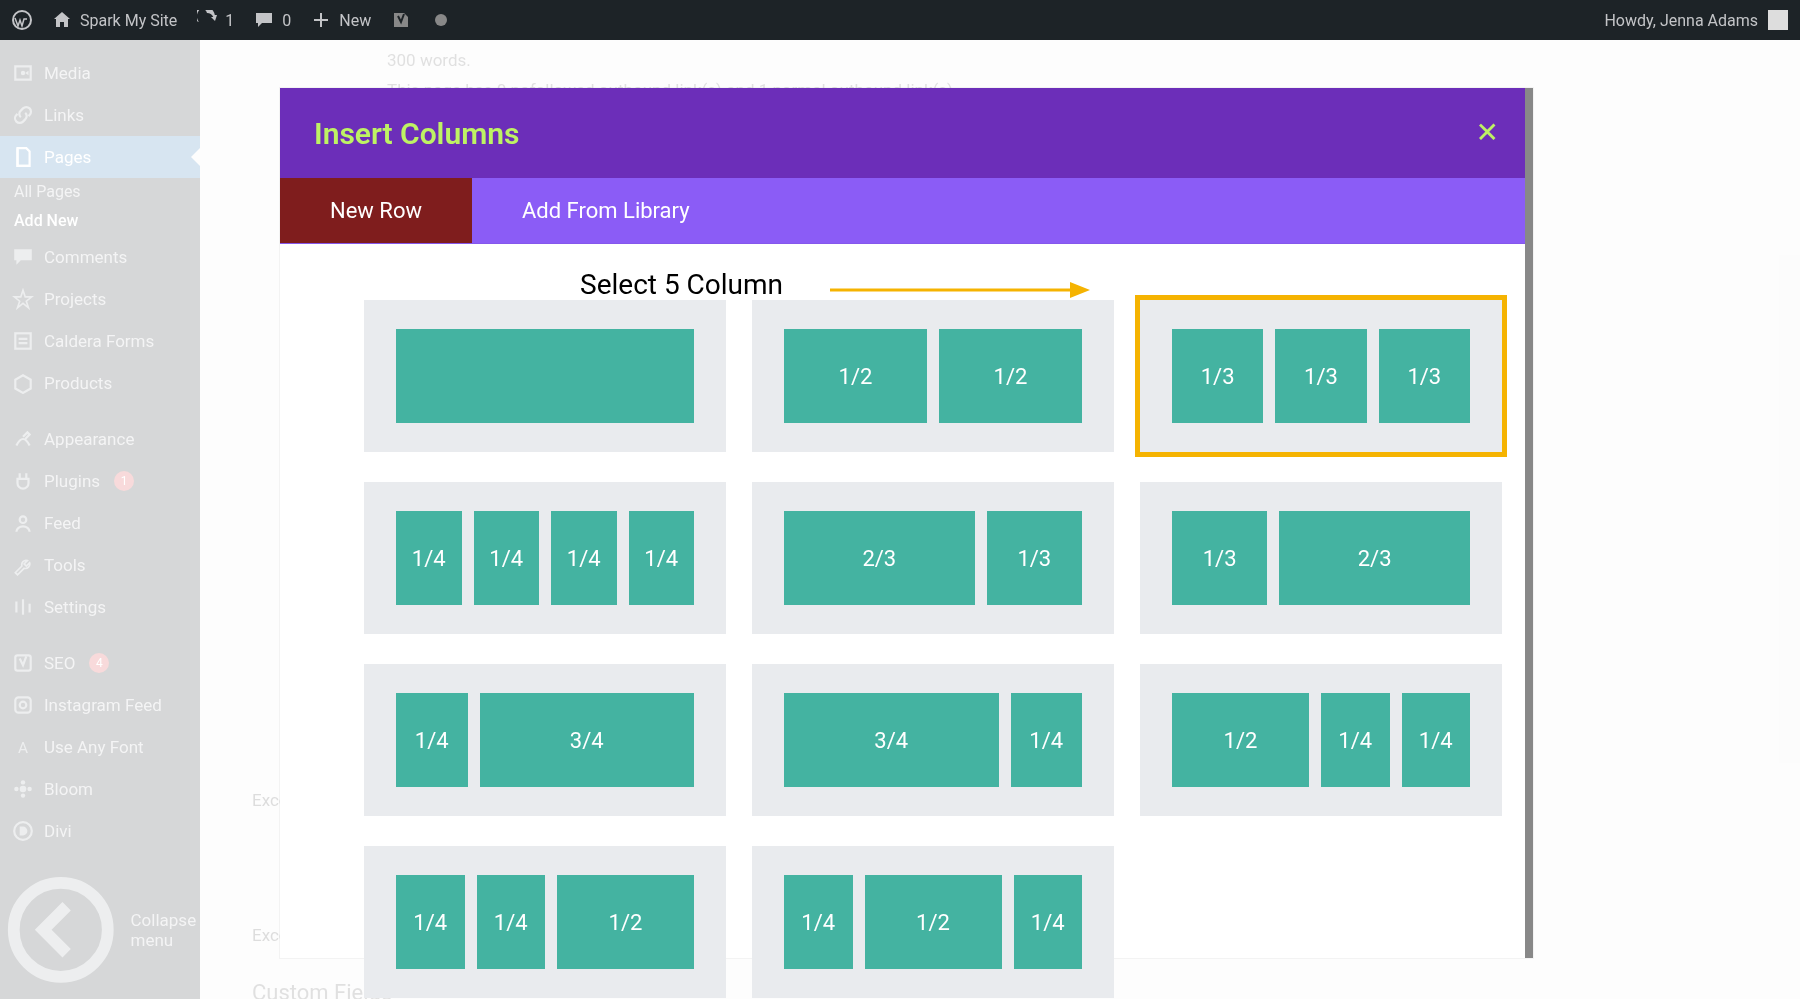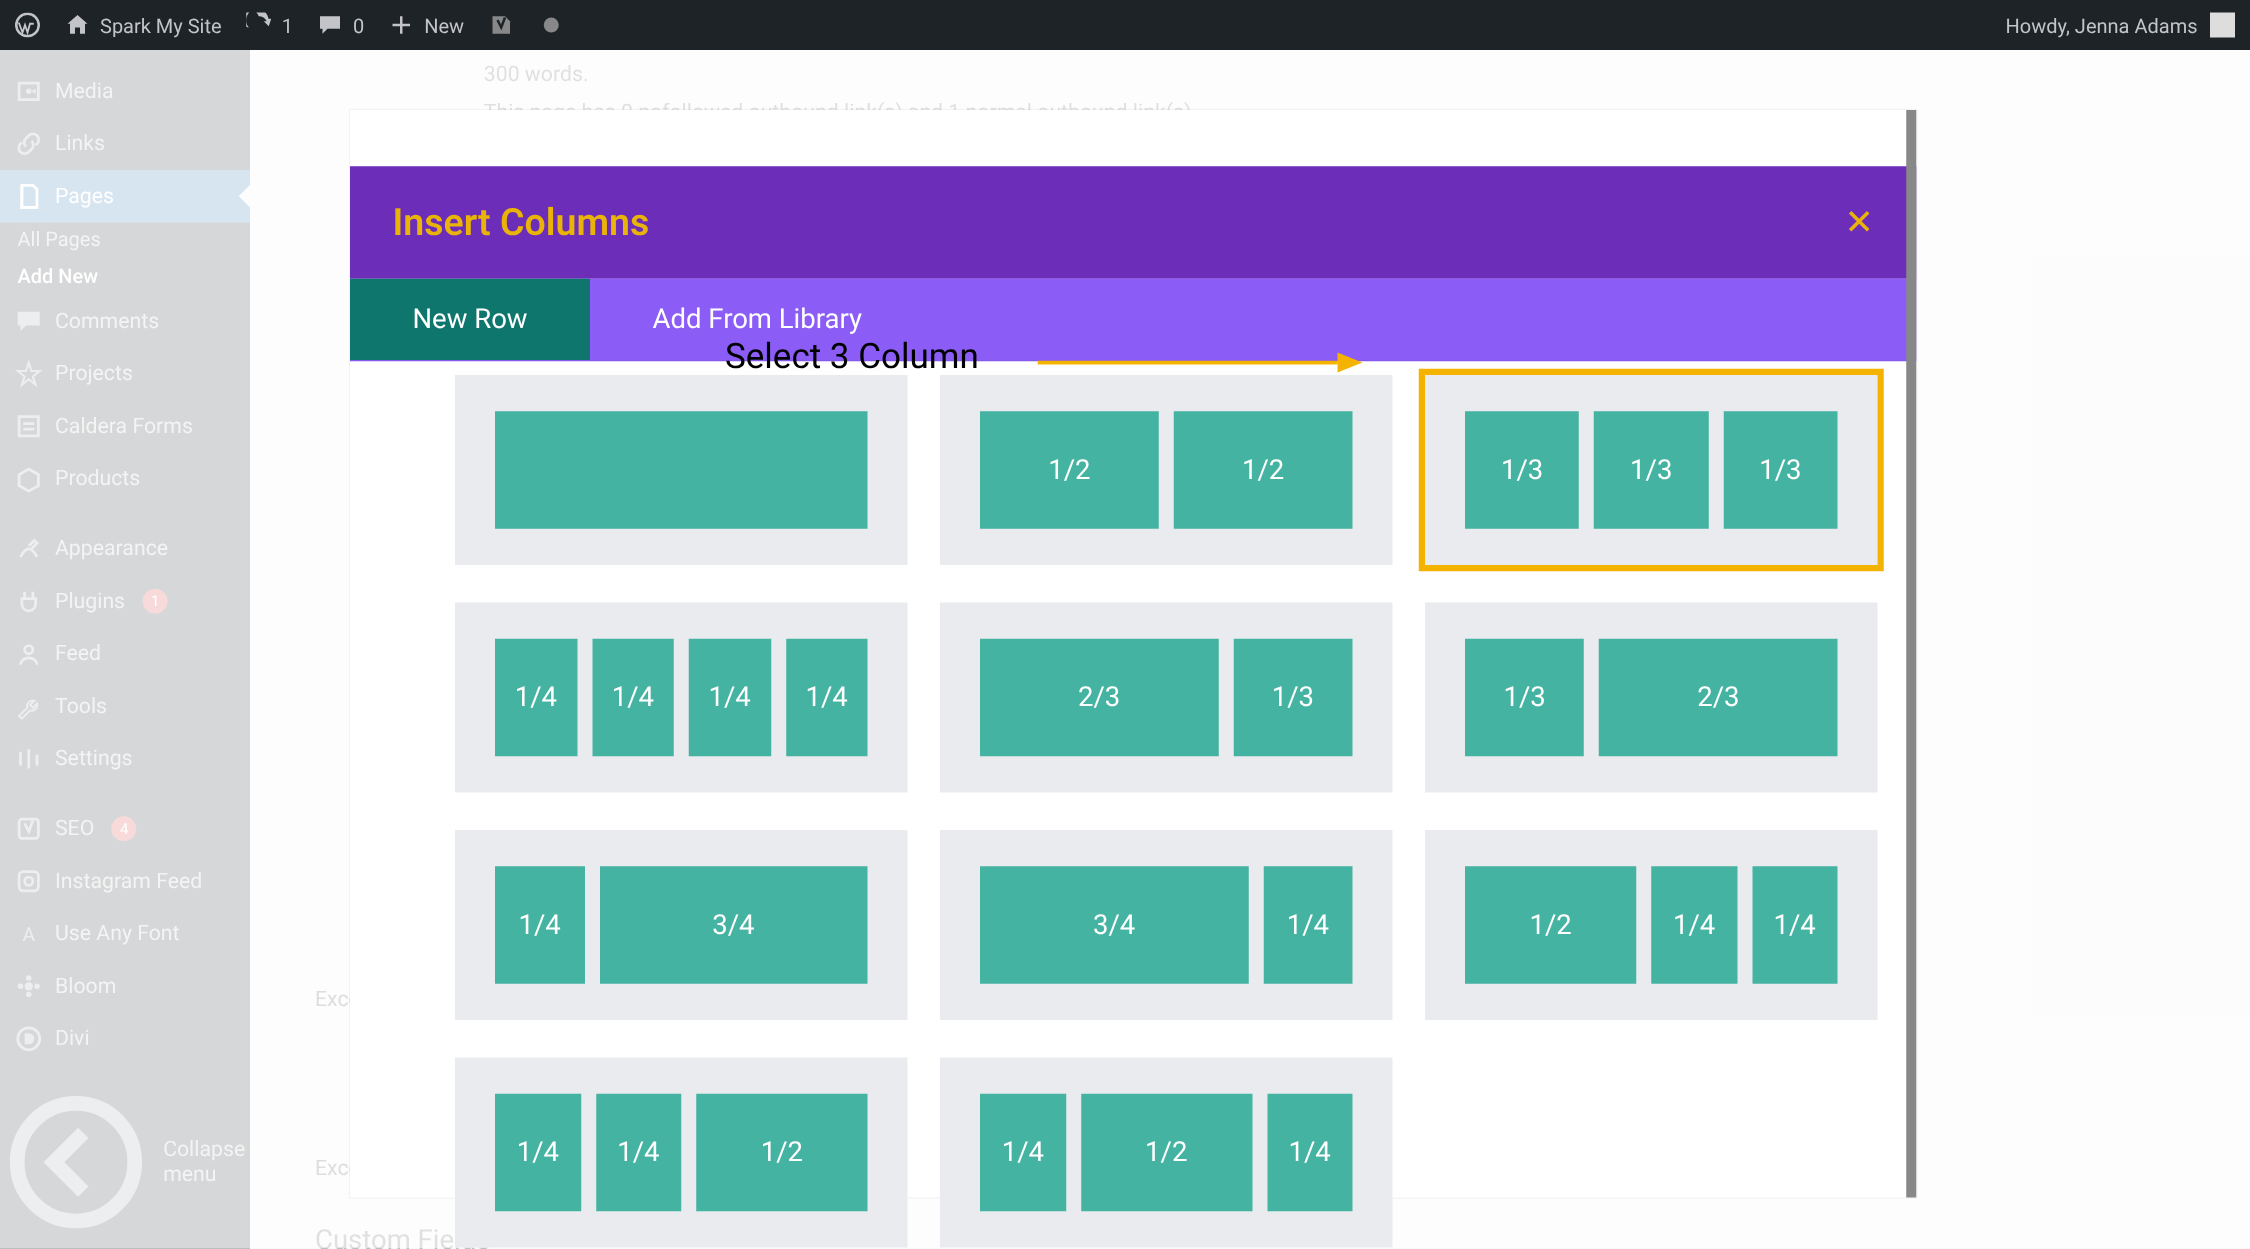--- a/index.html
+++ b/index.html
@@ -31,26 +31,26 @@
   
   .ghost { position:absolute; left:200px; top:40px; right:0; bottom:0; z-index:30; color:#555; }
   .ghost .line1 { position:absolute; left:187px; top:10px; font-size:17px; }
   .ghost .line2 { position:absolute; left:187px; top:40px; font-size:17px; }
   .ghost .excerpt1 { position:absolute; left:52px; top:750px; font-size:17px; color:#444; }
   .ghost .excerpt2 { position:absolute; left:52px; top:885px; font-size:17px; color:#444; }
   .ghost .custom  { position:absolute; left:52px; top:940px; font-size:22px; color:#555; }
 
   
   .modal { position:absolute; left:280px; top:88px; width:1253px; height:870px; background:#fff; z-index:60; display:flex; flex-direction:column; box-shadow:0 0 0 1px rgba(0,0,0,0.04); }
-  .modal-header { background:#6c2eb9; color:#eab308; height:90px; display:flex; align-items:center; padding:0 34px; justify-content:space-between;margin-top:45px; }
+  .modal-header { background:#6c2eb9; color:#bef264; height:90px; display:flex; align-items:center; padding:0 34px; justify-content:space-between; }
   .modal-header h2 { font-size:30px; font-weight:600; }
   .close-x { font-size:28px; line-height:1; cursor:pointer; }
   .modal-tabs { background:#8b5cf6; height:66px; display:flex; align-items:stretch; color:#fff; font-size:22px; border-bottom:1px solid rgba(0,0,0,0.04);}
   .modal-tabs .tab { display:flex; align-items:center; padding:0 50px; }
-  .modal-tabs .tab.active { background:#0f766e; }
+  .modal-tabs .tab.active { background:#7f1d1d; }
   .modal-body { flex:1; overflow:hidden; position:relative; }
   .scroll-shadow { position:absolute; top:0; right:0; bottom:0; width:8px; background:#888; z-index:61; }
 
   .annotation { position:absolute; left:580px; top:268px; font-size:28px; color:#000; z-index:62; }
   .arrow { position:absolute; left:830px; top:278px; width:260px; height:24px; z-index:62; }
   .arrow svg { width:100%; height:100%; }
 
   .layouts { position:absolute; left:320px; top:300px; width:1180px; display:grid; grid-template-columns:repeat(3, 362px); gap:30px 26px; z-index:60;padding-left:44px; }
   .layout-card { background:#E9EBEE; height:152px; display:flex; align-items:center; justify-content:center; gap:12px; padding:0 32px; cursor:pointer; }
   .layout-card.highlight { outline:5px solid #f5b301; outline-offset:0; }
@@ -275,21 +275,21 @@
         <span>New Row</span>
       </div>
     <div class="tab">
         <span>Add From Library</span>
       </div>
   </div>
   <div class="modal-body"></div>
   <div class="scroll-shadow"></div>
 </div>
 
-<div class="annotation">Select 3 Column</div>
+<div class="annotation">Select 5 Column</div>
 <div class="arrow">
   <svg viewBox="0 0 260 24">
       <line x1="0" y1="12" x2="240" y2="12" stroke="#f5b301" stroke-width="3"></line>
       <polygon points="240,4 260,12 240,20" fill="#f5b301"></polygon>
     </svg>
 </div>
 
 <div class="layouts" id="layouts">
     <div class="layout-card">
       <div class="col w-full"></div>

